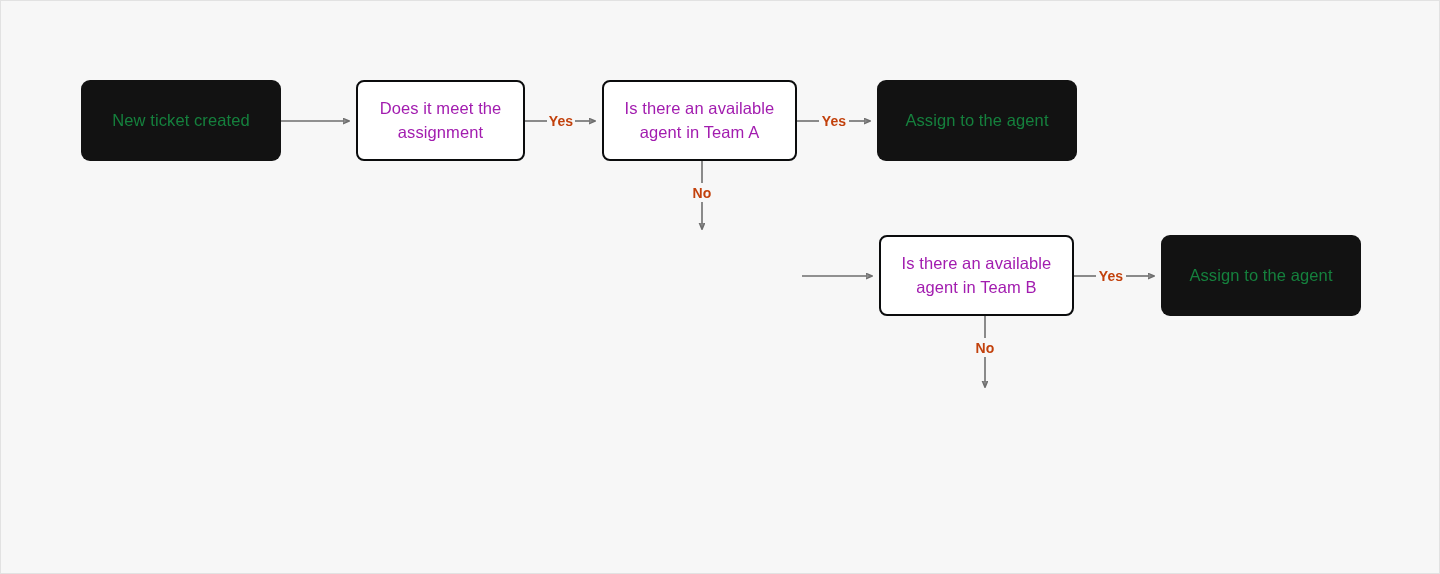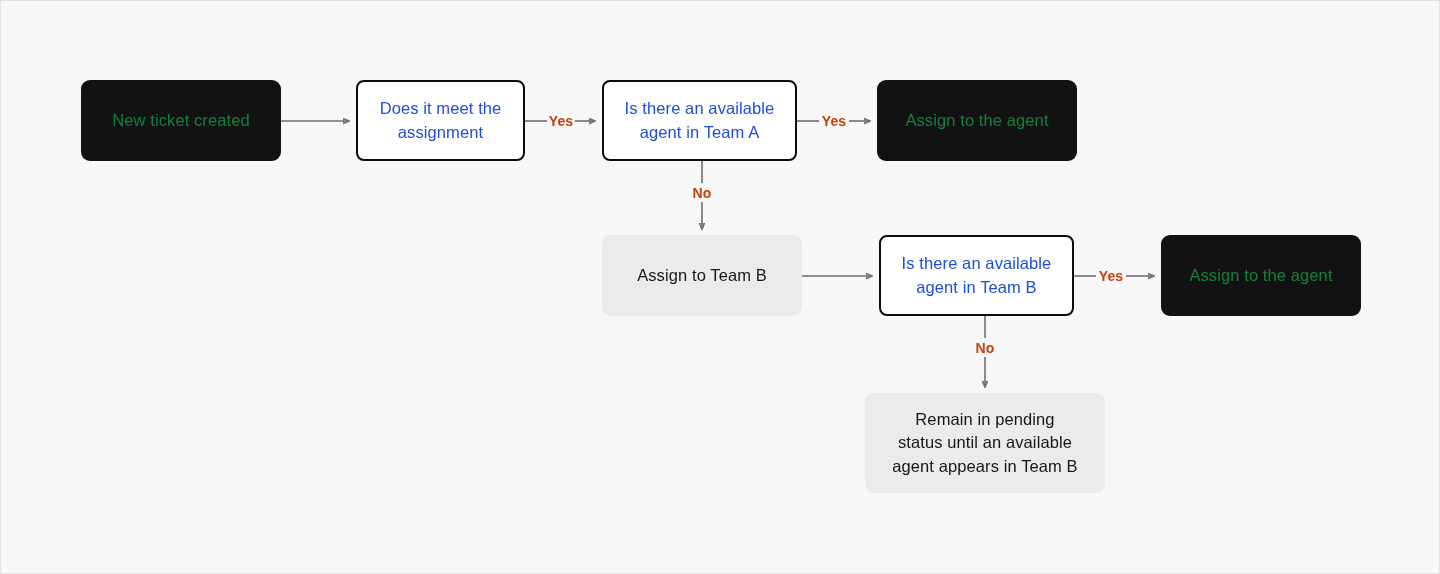--- a/index.html
+++ b/index.html
@@ -33,21 +33,21 @@
     letter-spacing: 0.1px;
     padding: 4px 12px;
   }
   .node-dark {
     background: #121212;
     color: #15803d;
     border: none;
   }
   .node-decision {
     background: #ffffff;
-    color: #1d4ed8;
+    color: #a21caf;
     border: 2px solid #0b0c0d;
     border-radius: 8px;
   }
   .node-muted {
     background: #ebebeb;
     color: #15171a;
     border: none;
     border-radius: 9px;
   }
   .node-label {
@@ -122,38 +122,30 @@
 
   <div class="node node-decision" style="left:601px; top:79px; width:195px; height:81px;">
     <span class="node-label">Is there an available
 agent in Team A</span>
   </div>
 
   <div class="node node-dark" style="left:876px; top:79px; width:200px; height:81px;">
     <span class="node-label">Assign to the agent</span>
   </div>
 
-  <div class="node node-muted" style="left:601px; top:234px; width:200px; height:81px;">
-    <span class="node-label">Assign to Team B</span>
-  </div>
 
   <div class="node node-decision" style="left:878px; top:234px; width:195px; height:81px;">
     <span class="node-label">Is there an available
 agent in Team B</span>
   </div>
 
   <div class="node node-dark" style="left:1160px; top:234px; width:200px; height:81px;">
     <span class="node-label">Assign to the agent</span>
   </div>
 
-  <div class="node node-muted" style="left:864px; top:392px; width:240px; height:100px;">
-    <span class="node-label">Remain in pending
-status until an available
-agent appears in Team B</span>
-  </div>
 
   <div class="edge-label" style="left:560px; top:120px; transform:translate(-50%,-50%);">Yes</div>
 
   <div class="edge-label" style="left:833px; top:120px; transform:translate(-50%,-50%);">Yes</div>
 
   <div class="edge-label" style="left:701px; top:192px; transform:translate(-50%,-50%);">No</div>
 
   <div class="edge-label" style="left:1110px; top:275px; transform:translate(-50%,-50%);">Yes</div>
 
   <div class="edge-label" style="left:984px; top:347px; transform:translate(-50%,-50%);">No</div>

